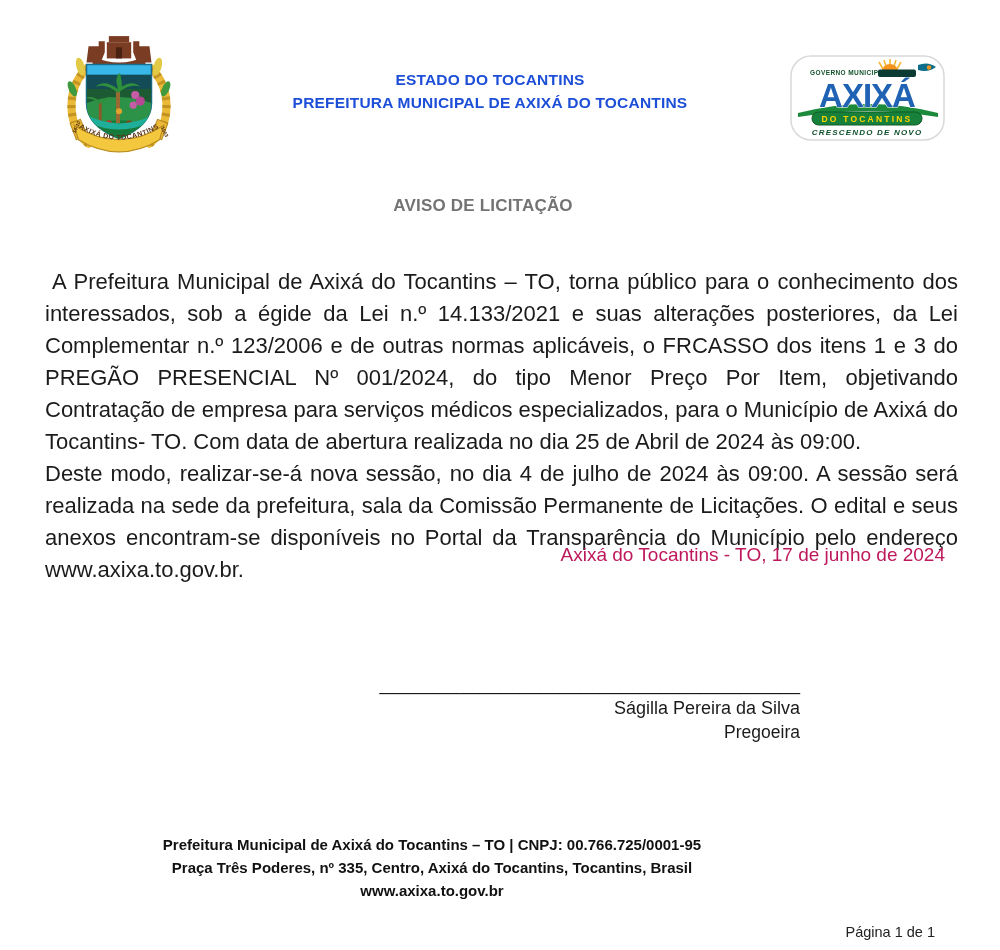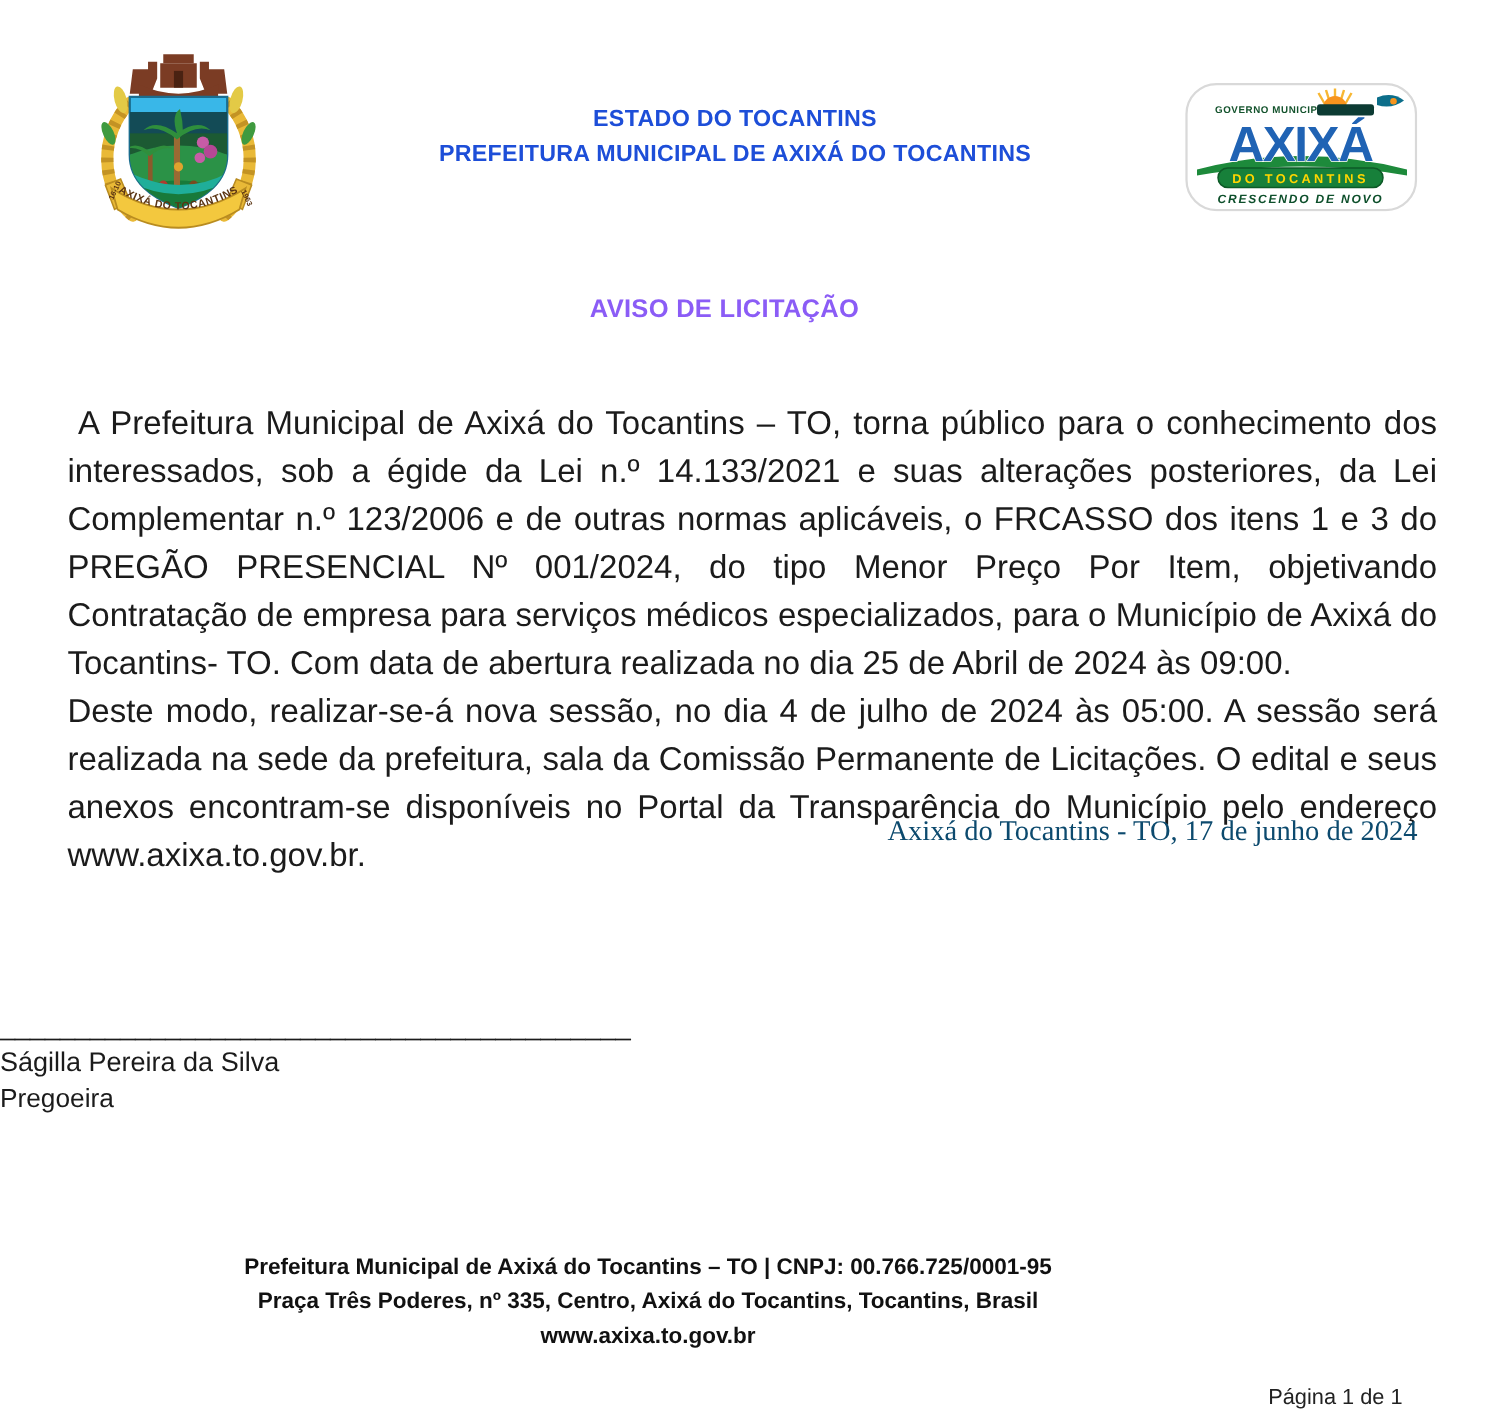--- a/index.html
+++ b/index.html
@@ -15,40 +15,40 @@
   .crest{position:absolute;left:55px;top:30px;width:128px;height:132px;}
   .org-block{
     position:absolute;left:240px;top:68px;width:500px;
     text-align:center;font-weight:bold;color:#1d4ed8;
     font-size:15.5px;line-height:23px;letter-spacing:0.2px;
   }
   .muni-logo{position:absolute;left:790px;top:55px;width:155px;height:86px;}
   
   .doc-title{
     position:absolute;left:0;top:196px;width:966px;
-    text-align:center;font-weight:bold;font-size:17px;color:#8b5cf6;
+    text-align:center;font-weight:bold;font-size:17px;color:#737373;
     letter-spacing:0.2px;
   }
   
   .body-text{
     position:absolute;left:45px;top:266px;width:913px;
     font-size:22px;line-height:32px;color:#1b1b1b;
     text-align:justify;
   }
   .body-text p{margin:0;padding:0;}
   .body-text p.p1{text-indent:7px;}
   
   .dateline{
     position:absolute;right:55px;top:544px;
-    font-size:19px;color:#0c4a6e;font-family:Liberation Serif, serif;
+    font-size:19px;color:#be185d;
   }
   
   .signature{
     position:absolute;left:0;top:674px;width:800px;
-    text-align:left;color:#1b1b1b;
+    text-align:right;color:#1b1b1b;
   }
   .signature .sig-rule{font-size:18px;letter-spacing:0px;line-height:20px;}
   .signature .sig-name{font-size:18px;line-height:24px;margin-top:2px;}
   .signature .sig-role{font-size:17.5px;line-height:24px;}
   
   .footer{
     position:absolute;left:0;top:833px;width:864px;
     text-align:center;font-weight:bold;font-size:15px;line-height:23px;color:#111;
   }
   .page-number{
@@ -157,21 +157,21 @@
     <rect x="22" y="57" width="110" height="13" rx="6.5" fill="#17803a" stroke="#0d5a27" stroke-width="1"></rect>
     <text x="77" y="67" text-anchor="middle" font-size="8.5" font-weight="bold" fill="#ffd500" letter-spacing="2.2">DO TOCANTINS</text>
 
     <text x="77" y="80" text-anchor="middle" font-size="8" font-weight="bold" font-style="italic" fill="#0d4f2b" letter-spacing="1.2">CRESCENDO DE NOVO</text>
   </svg>
 
   <div class="doc-title">AVISO DE LICITAÇÃO</div>
 
   <div class="body-text">
     <p class="p1">A Prefeitura Municipal de Axixá do Tocantins – TO, torna público para o conhecimento dos interessados, sob a égide da Lei n.º 14.133/2021 e suas alterações posteriores, da Lei Complementar n.º 123/2006 e de outras normas aplicáveis, o FRCASSO dos itens 1 e 3 do PREGÃO PRESENCIAL Nº 001/2024, do tipo Menor Preço Por Item, objetivando Contratação de empresa para serviços médicos especializados, para o Município de Axixá do Tocantins- TO. Com data de abertura realizada no dia 25 de Abril de 2024 às 09:00.</p>
-    <p class="p2">Deste modo, realizar-se-á nova sessão, no dia 4 de julho de 2024 às 05:00. A sessão será realizada na sede da prefeitura, sala da Comissão Permanente de Licitações. O edital e seus anexos encontram-se disponíveis no Portal da Transparência do Município pelo endereço www.axixa.to.gov.br.</p>
+    <p class="p2">Deste modo, realizar-se-á nova sessão, no dia 4 de julho de 2024 às 09:00. A sessão será realizada na sede da prefeitura, sala da Comissão Permanente de Licitações. O edital e seus anexos encontram-se disponíveis no Portal da Transparência do Município pelo endereço www.axixa.to.gov.br.</p>
   </div>
 
   <div class="dateline">Axixá do Tocantins - TO, 17 de junho de 2024</div>
 
   <div class="signature">
     <div class="sig-rule">__________________________________________</div>
     <div class="sig-name">Ságilla Pereira da Silva</div>
     <div class="sig-role">Pregoeira</div>
   </div>
 

